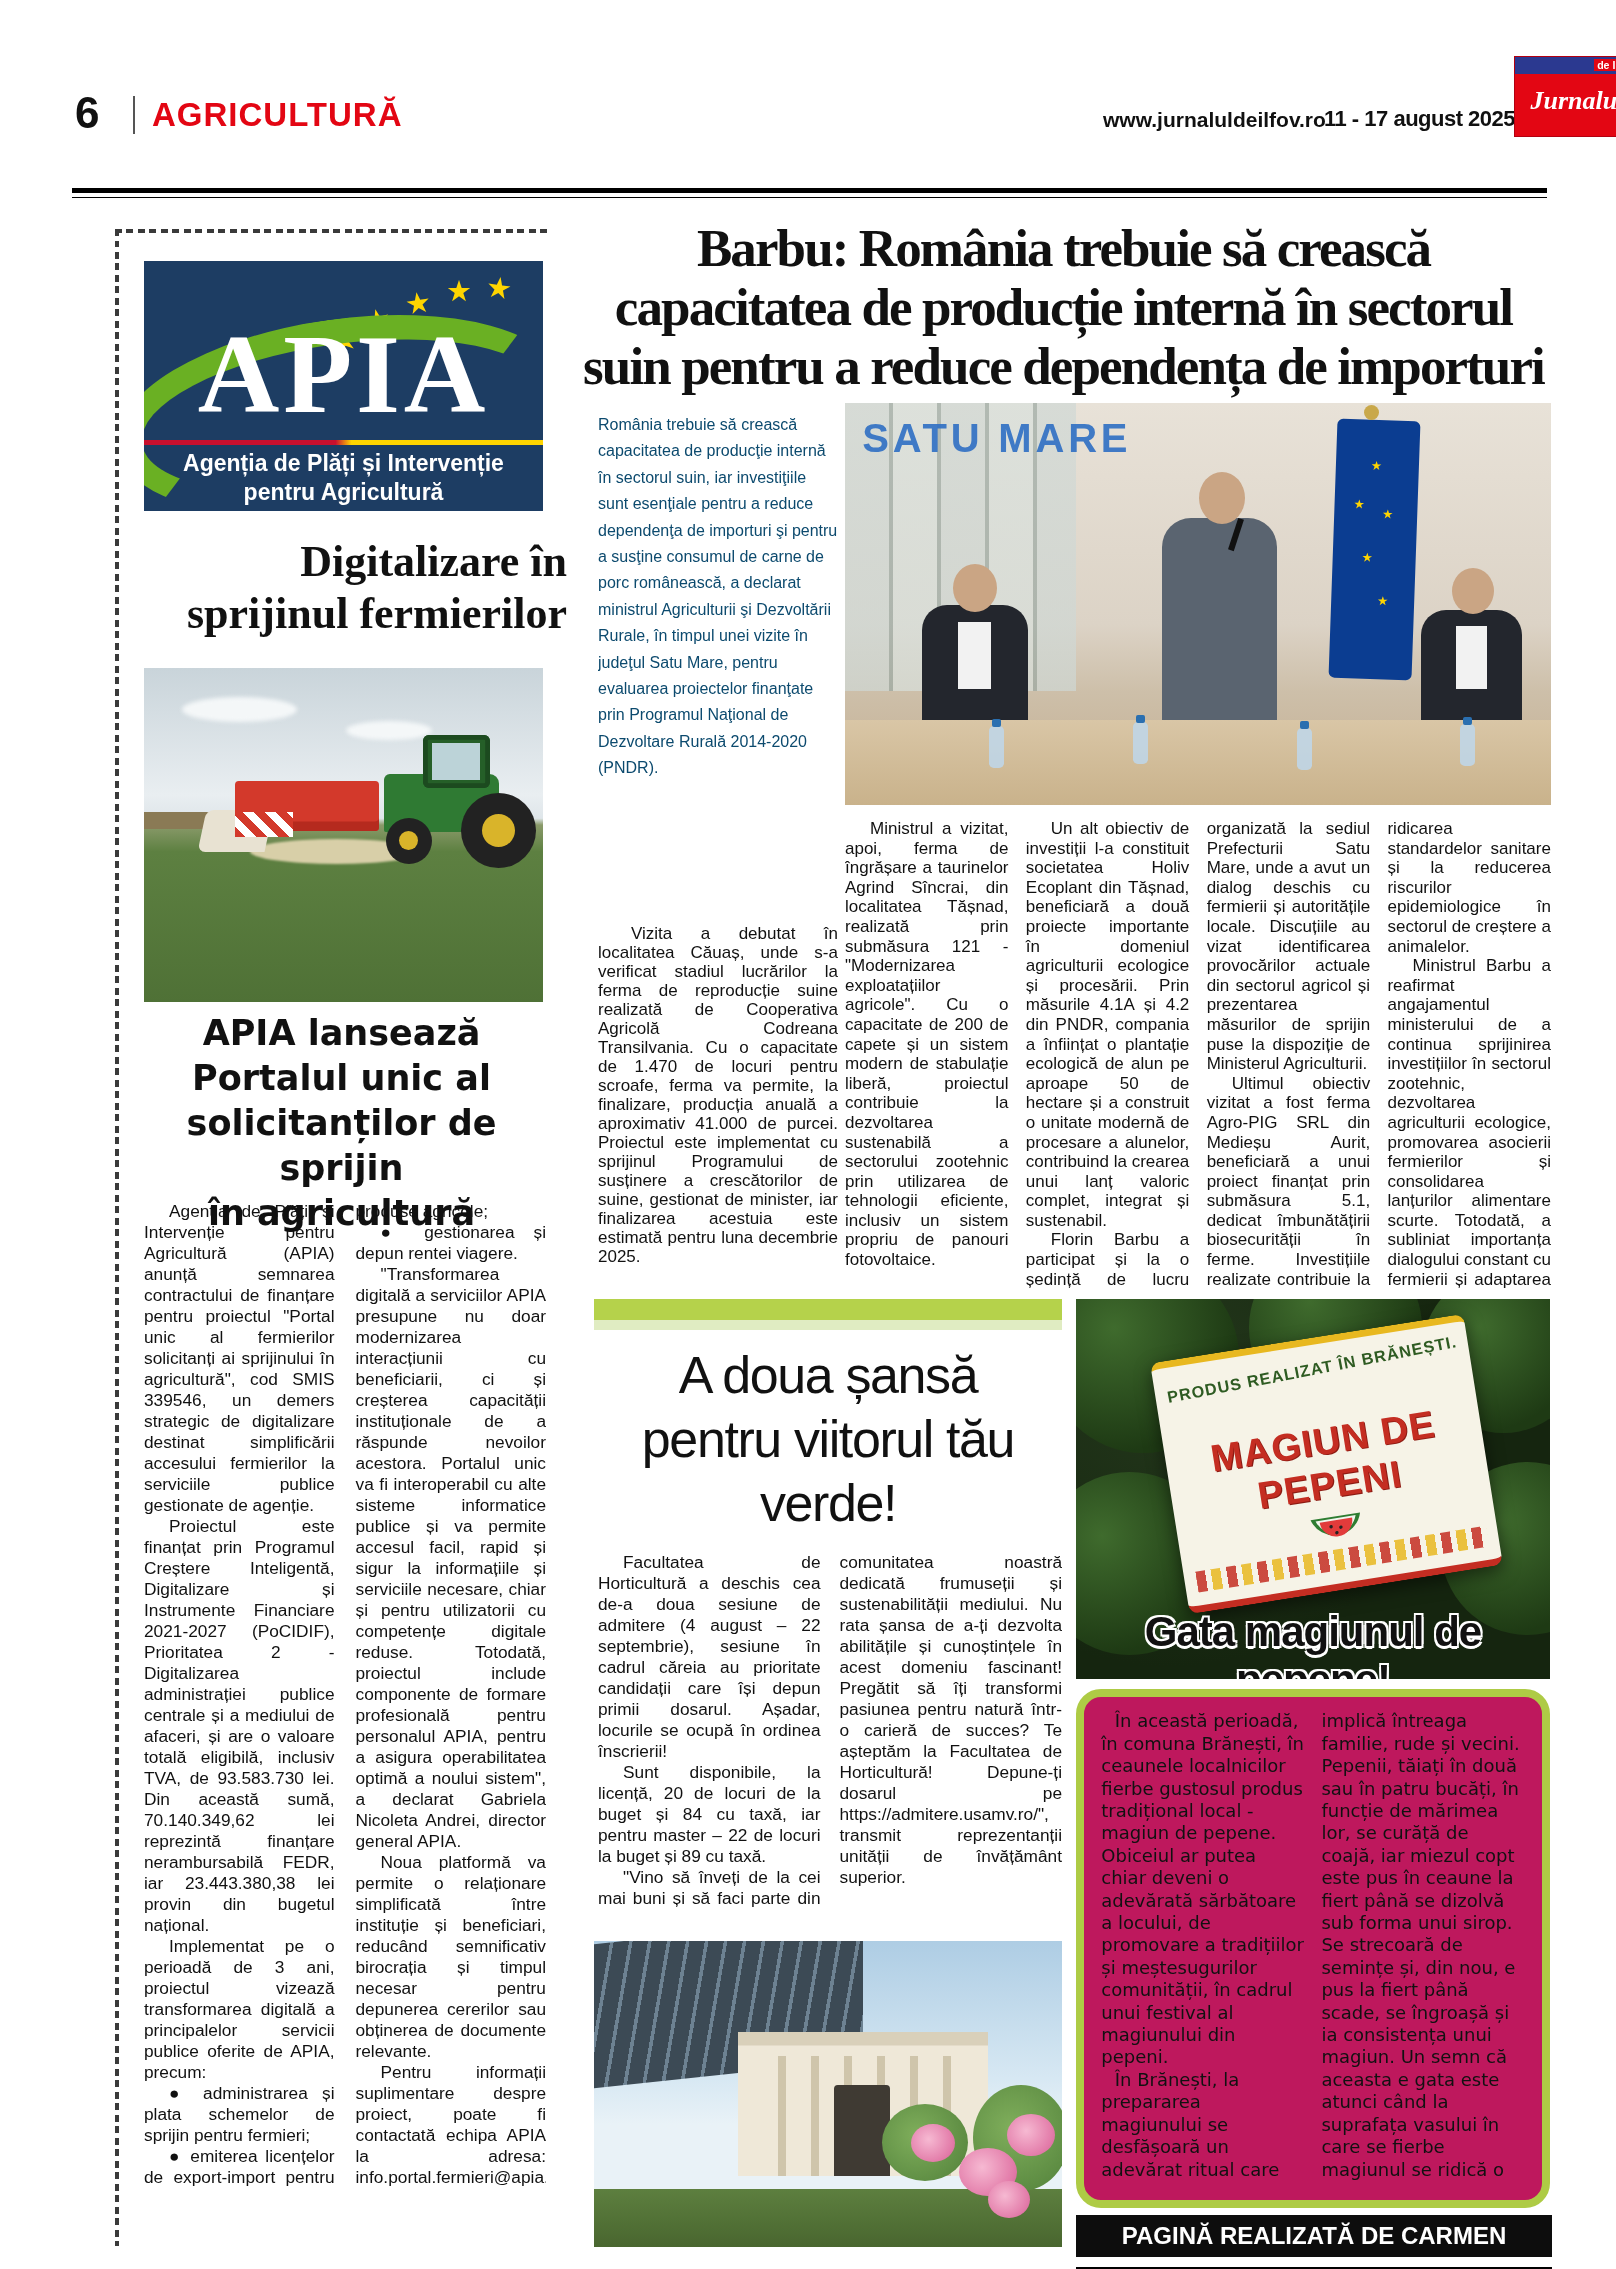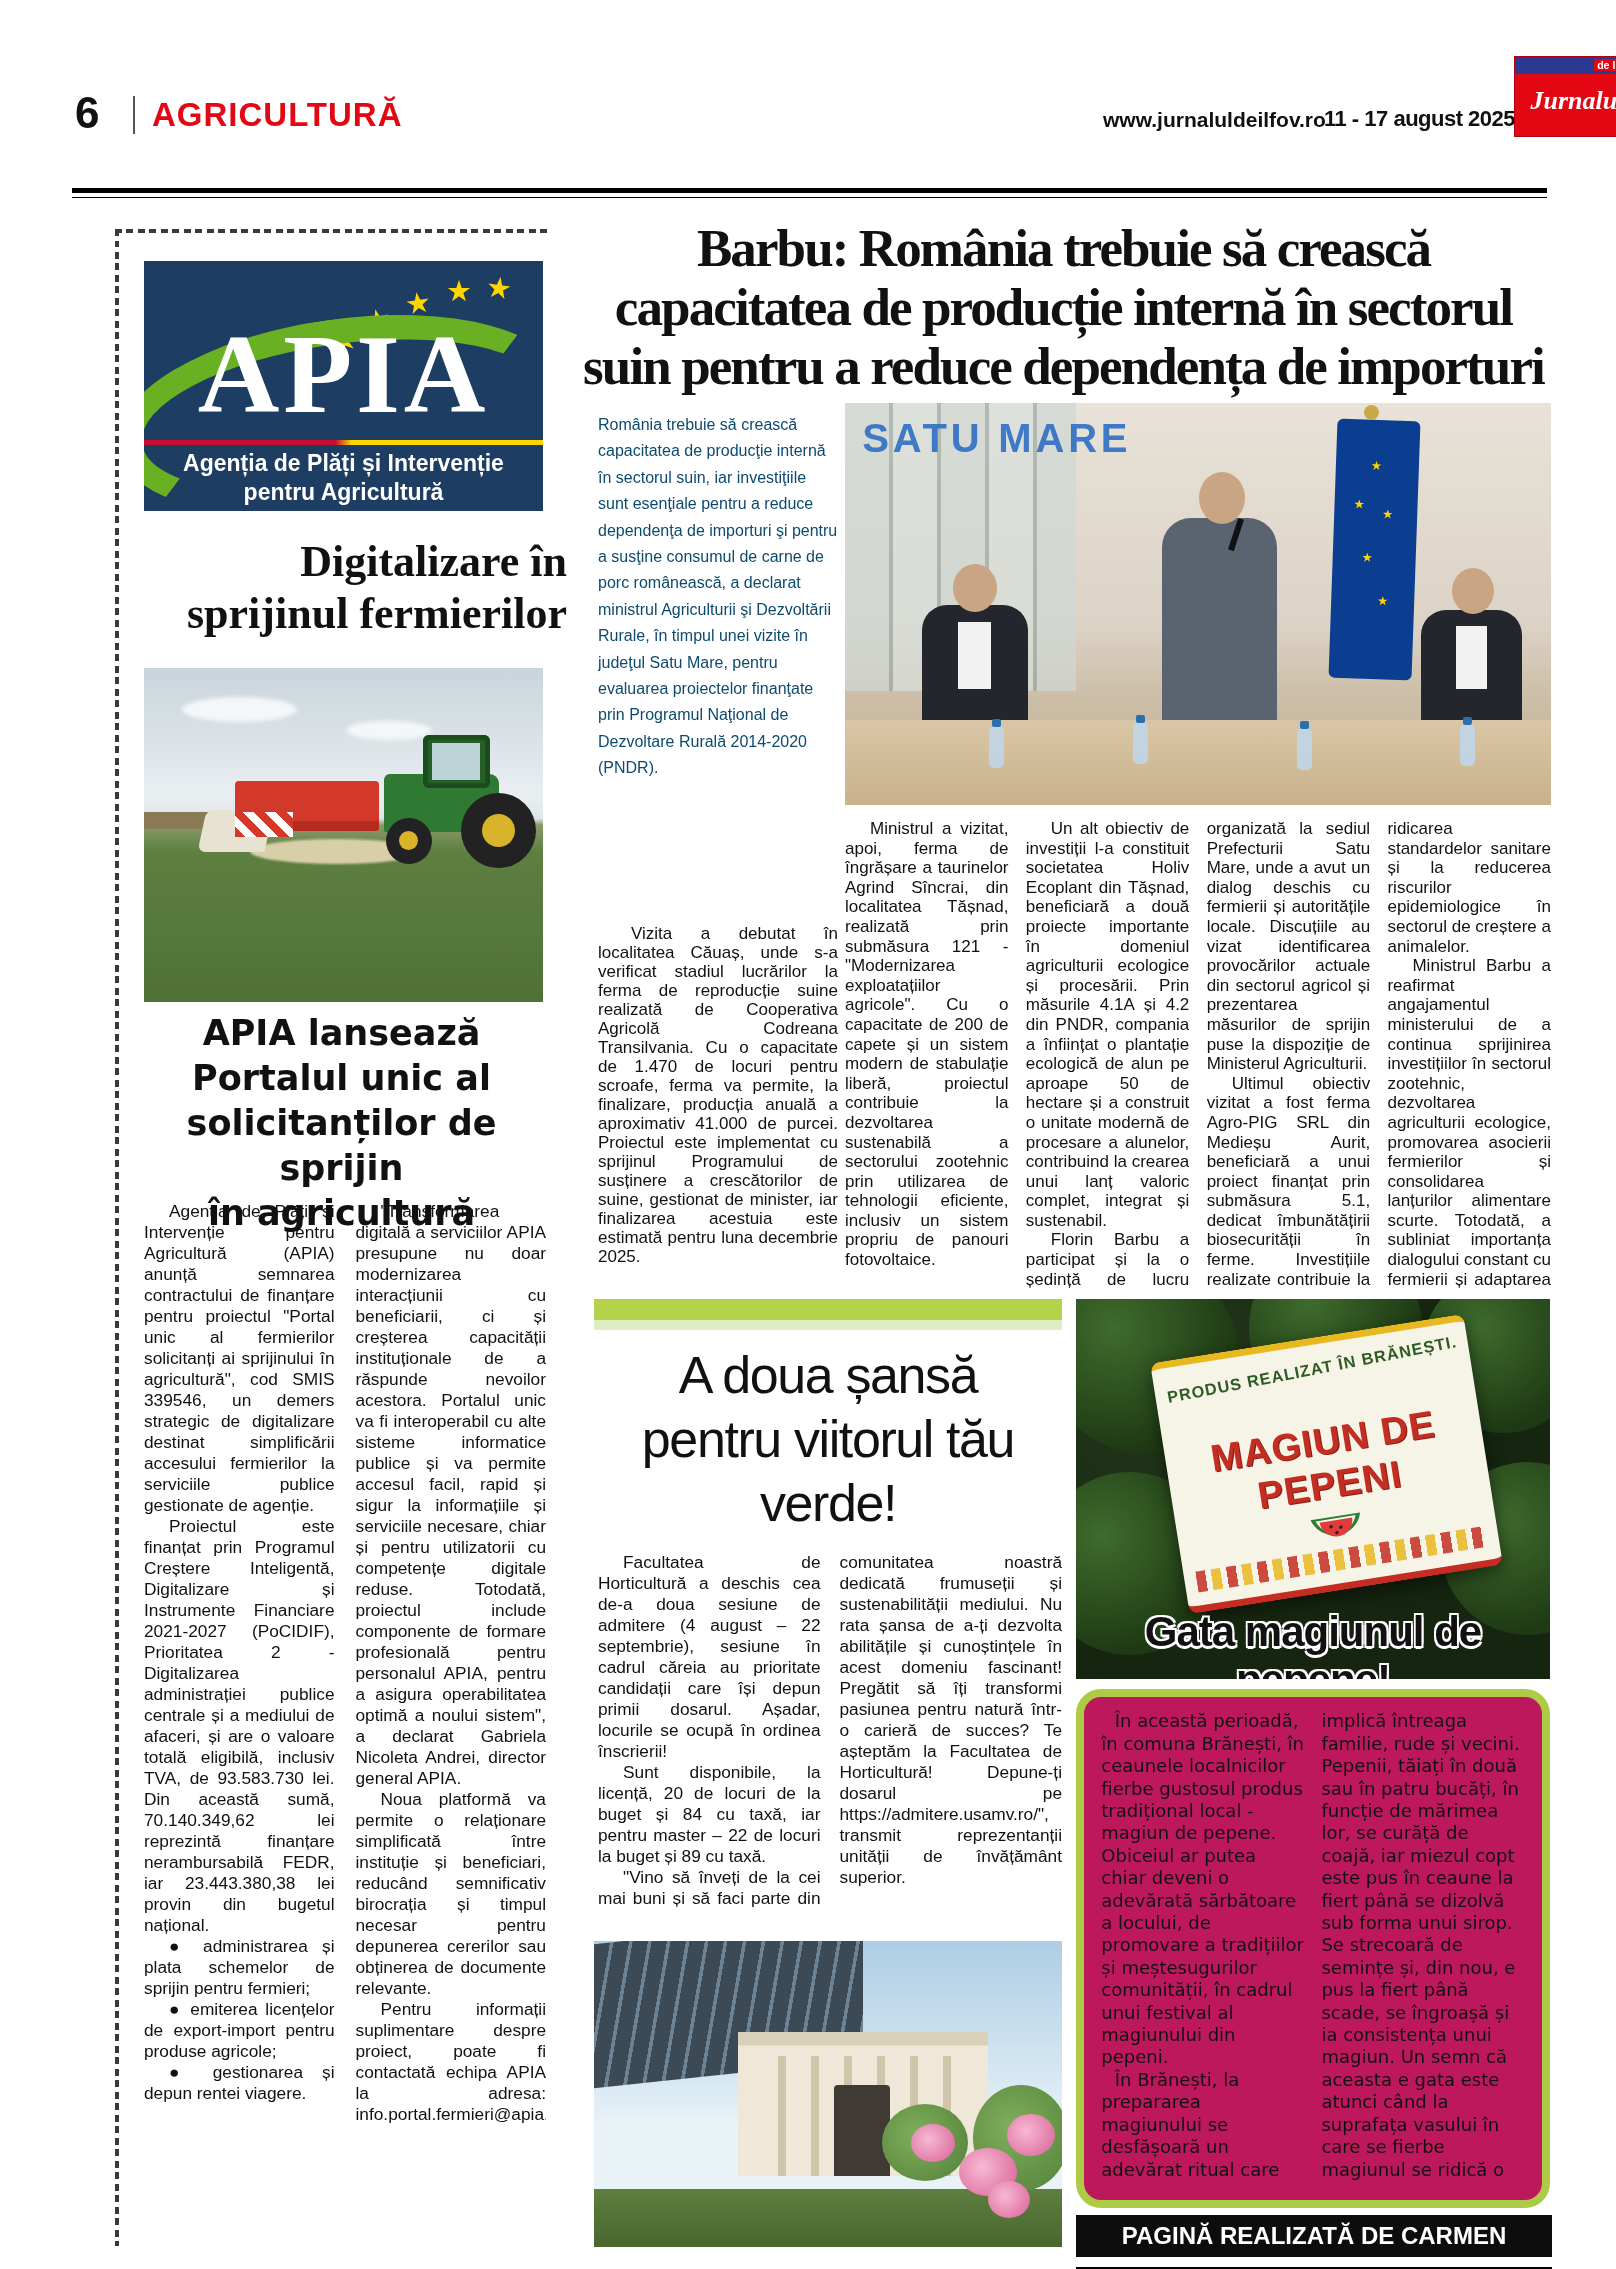--- a/index.html
+++ b/index.html
@@ -142,20 +142,21 @@
 </div>
 
 <h2 class="abs apia-head2" style="white-space: pre-line;">APIA lansează
 Portalul unic al
 solicitanților de sprijin
 în agricultură</h2>
 
 <div class="abs left-body" lang="ro">
     <p>Agenția de Plăți și Intervenție pentru Agricultură (APIA) anunță semnarea contractului de finanțare pentru proiectul "Portal unic al fermierilor solicitanți ai sprijinului în agricultură", cod SMIS 339546, un demers strategic de digitalizare destinat simplificării accesului fermierilor la serviciile publice gestionate de agenție.</p>
     <p>Proiectul este finanțat prin Programul Creștere Inteligentă, Digitalizare și Instrumente Financiare 2021-2027 (PoCIDIF), Prioritatea 2 - Digitalizarea administrației publice centrale și a mediului de afaceri, și are o valoare totală eligibilă, inclusiv TVA, de 93.583.730 lei. Din această sumă, 70.140.349,62 lei reprezintă finanțare nerambursabilă FEDR, iar 23.443.380,38 lei provin din bugetul național.</p>
+    <p>Implementat pe o perioadă de 3 ani, proiectul vizează transformarea digitală a principalelor servicii publice oferite de APIA, precum:</p>
     <p>● administrarea și plata schemelor de sprijin pentru fermieri;</p>
     <p>● emiterea licențelor de export-import pentru produse agricole;</p>
     <p>● gestionarea și depun rentei viagere.</p>
     <p>"Transformarea digitală a serviciilor APIA presupune nu doar modernizarea interacțiunii cu beneficiarii, ci și creșterea capacității instituționale de a răspunde nevoilor acestora. Portalul unic va fi interoperabil cu alte sisteme informatice publice și va permite accesul facil, rapid și sigur la informațiile și serviciile necesare, chiar și pentru utilizatorii cu competențe digitale reduse. Totodată, proiectul include componente de formare profesională pentru personalul APIA, pentru a asigura operabilitatea optimă a noului sistem", a declarat Gabriela Nicoleta Andrei, director general APIA.</p>
     <p>Noua platformă va permite o relaționare simplificată între instituție și beneficiari, reducând semnificativ birocrația și timpul necesar pentru depunerea cererilor sau obținerea de documente relevante.</p>
     <p>Pentru informații suplimentare despre proiect, poate fi contactată echipa APIA la adresa: info.portal.fermieri@apia.org.ro.</p>
   </div>
 
 <h1 class="abs main-head" style="white-space: pre-line;">Barbu: România trebuie să crească
 capacitatea de producție internă în sectorul

